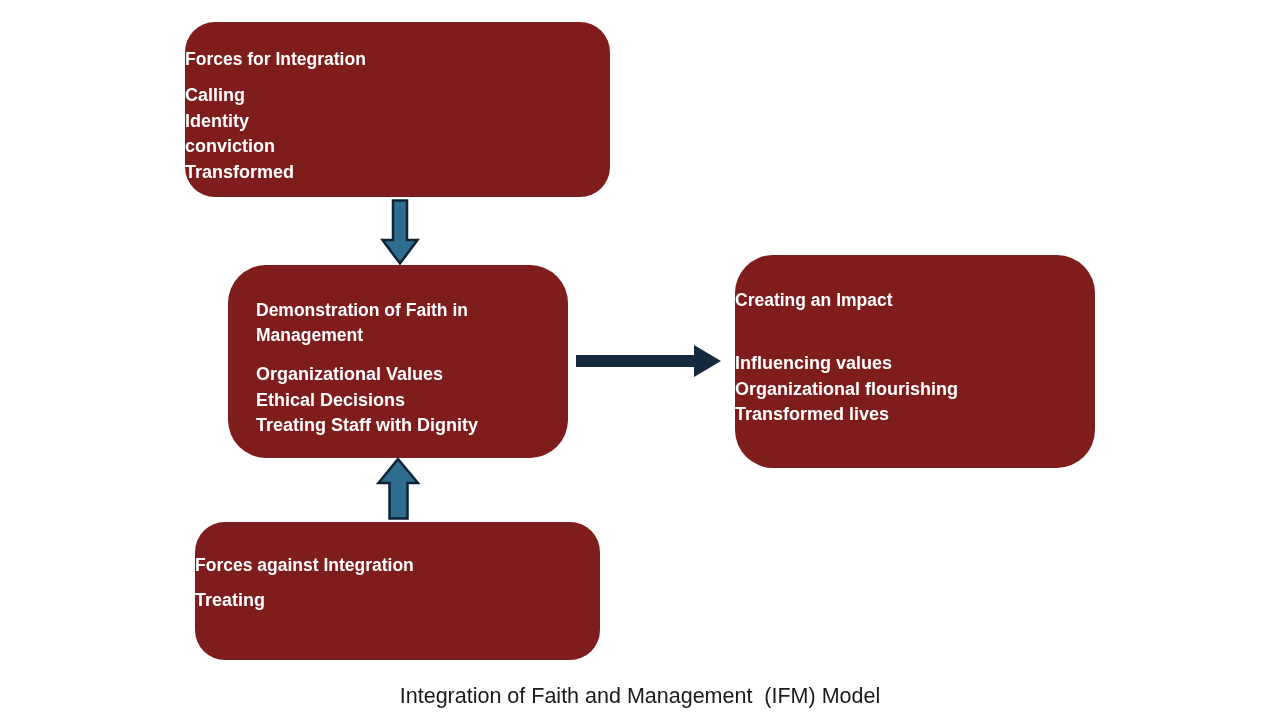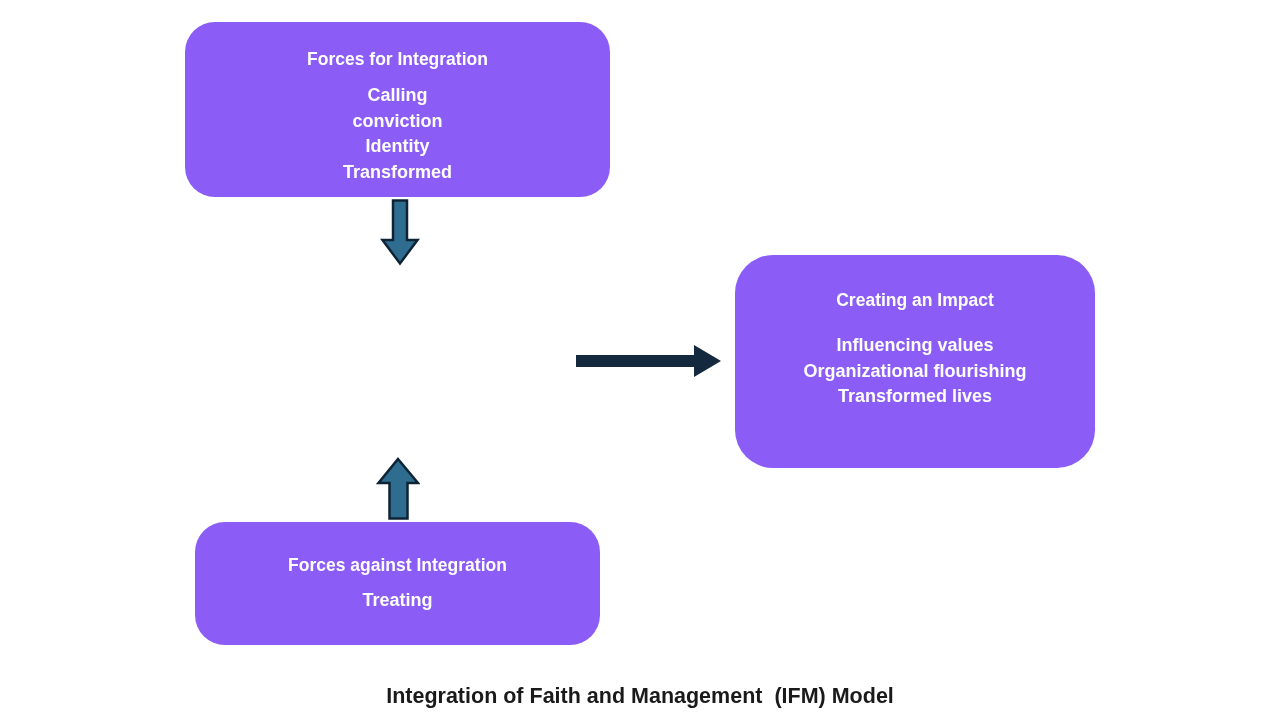--- a/index.html
+++ b/index.html
@@ -10,23 +10,22 @@
   }
   .canvas {
     position: relative;
     width: 1280px;
     height: 720px;
     background: #ffffff;
     overflow: hidden;
   }
   .box {
     position: absolute;
-    background: #8b5cf6;
+    background: #7f1d1d;
     color: #ffffff;
-    text-align: center;
     box-sizing: border-box;
   }
   .box-header {
     font-weight: bold;
     font-size: 17.5px;
     line-height: 25px;
   }
   .box-item {
     font-size: 18px;
     line-height: 25.5px;
@@ -45,64 +44,70 @@
     border-radius: 38px;
     padding: 33px 28px 0 28px;
   }
   .box-demonstration .box-header { margin-bottom: 14px; }
   .box-impact {
     left: 735px; top: 255px;
     width: 360px; height: 213px;
     border-radius: 38px;
     padding-top: 33px;
   }
-  .box-impact .box-header { margin-bottom: 20px; }
+  .box-impact .box-header { margin-bottom: 38px; }
   .box-forces-against {
     left: 195px; top: 522px;
-    width: 405px; height: 123px;
+    width: 405px; height: 138px;
     border-radius: 30px;
     padding-top: 31px;
   }
   .box-forces-against .box-header { margin-bottom: 10px; }
   .arrow {
     position: absolute;
   }
   .arrow-down { left: 380px; top: 199px; }
   .arrow-up   { left: 376px; top: 457px; }
   .arrow-right{ left: 576px; top: 344px; }
   .diagram-title {
     position: absolute;
     left: 0; right: 0;
     top: 684px;
     text-align: center;
-    font-weight: bold;
+    font-weight: normal;
     font-size: 21.5px;
     color: #1a1a1a;
     white-space: pre-wrap;
   }
 </style>
 </head>
 <body>
 
 <div class="canvas">
 
   <div class="box box-forces-for">
     <div class="box-header">Forces for Integration</div>
     <div class="box-item">Calling</div>
+    <div class="box-item">Identity</div>
     <div class="box-item">conviction</div>
-    <div class="box-item">Identity</div>
     <div class="box-item">Transformed</div>
   </div>
 
   <div class="arrow arrow-down">
     <svg width="40" height="67" viewBox="0 0 40 67">
       <polygon points="13,1.5 27,1.5 27,41 37.5,41 20,64.5 2.5,41 13,41" fill="#2E6D90" stroke="#0E2435" stroke-width="2.5" stroke-linejoin="miter"></polygon>
     </svg>
   </div>
 
+  <div class="box box-demonstration">
+    <div class="box-header">Demonstration of Faith in Management</div>
+    <div class="box-item">Organizational Values</div>
+    <div class="box-item">Ethical Decisions</div>
+    <div class="box-item">Treating Staff with Dignity</div>
+  </div>
 
   <div class="arrow arrow-right">
     <svg width="146" height="34" viewBox="0 0 146 34">
       <polygon points="0,11 118,11 118,1 145,17 118,33 118,23 0,23" fill="#14293E"></polygon>
     </svg>
   </div>
 
   <div class="box box-impact">
     <div class="box-header">Creating an Impact</div>
     <div class="box-item">Influencing values</div>

